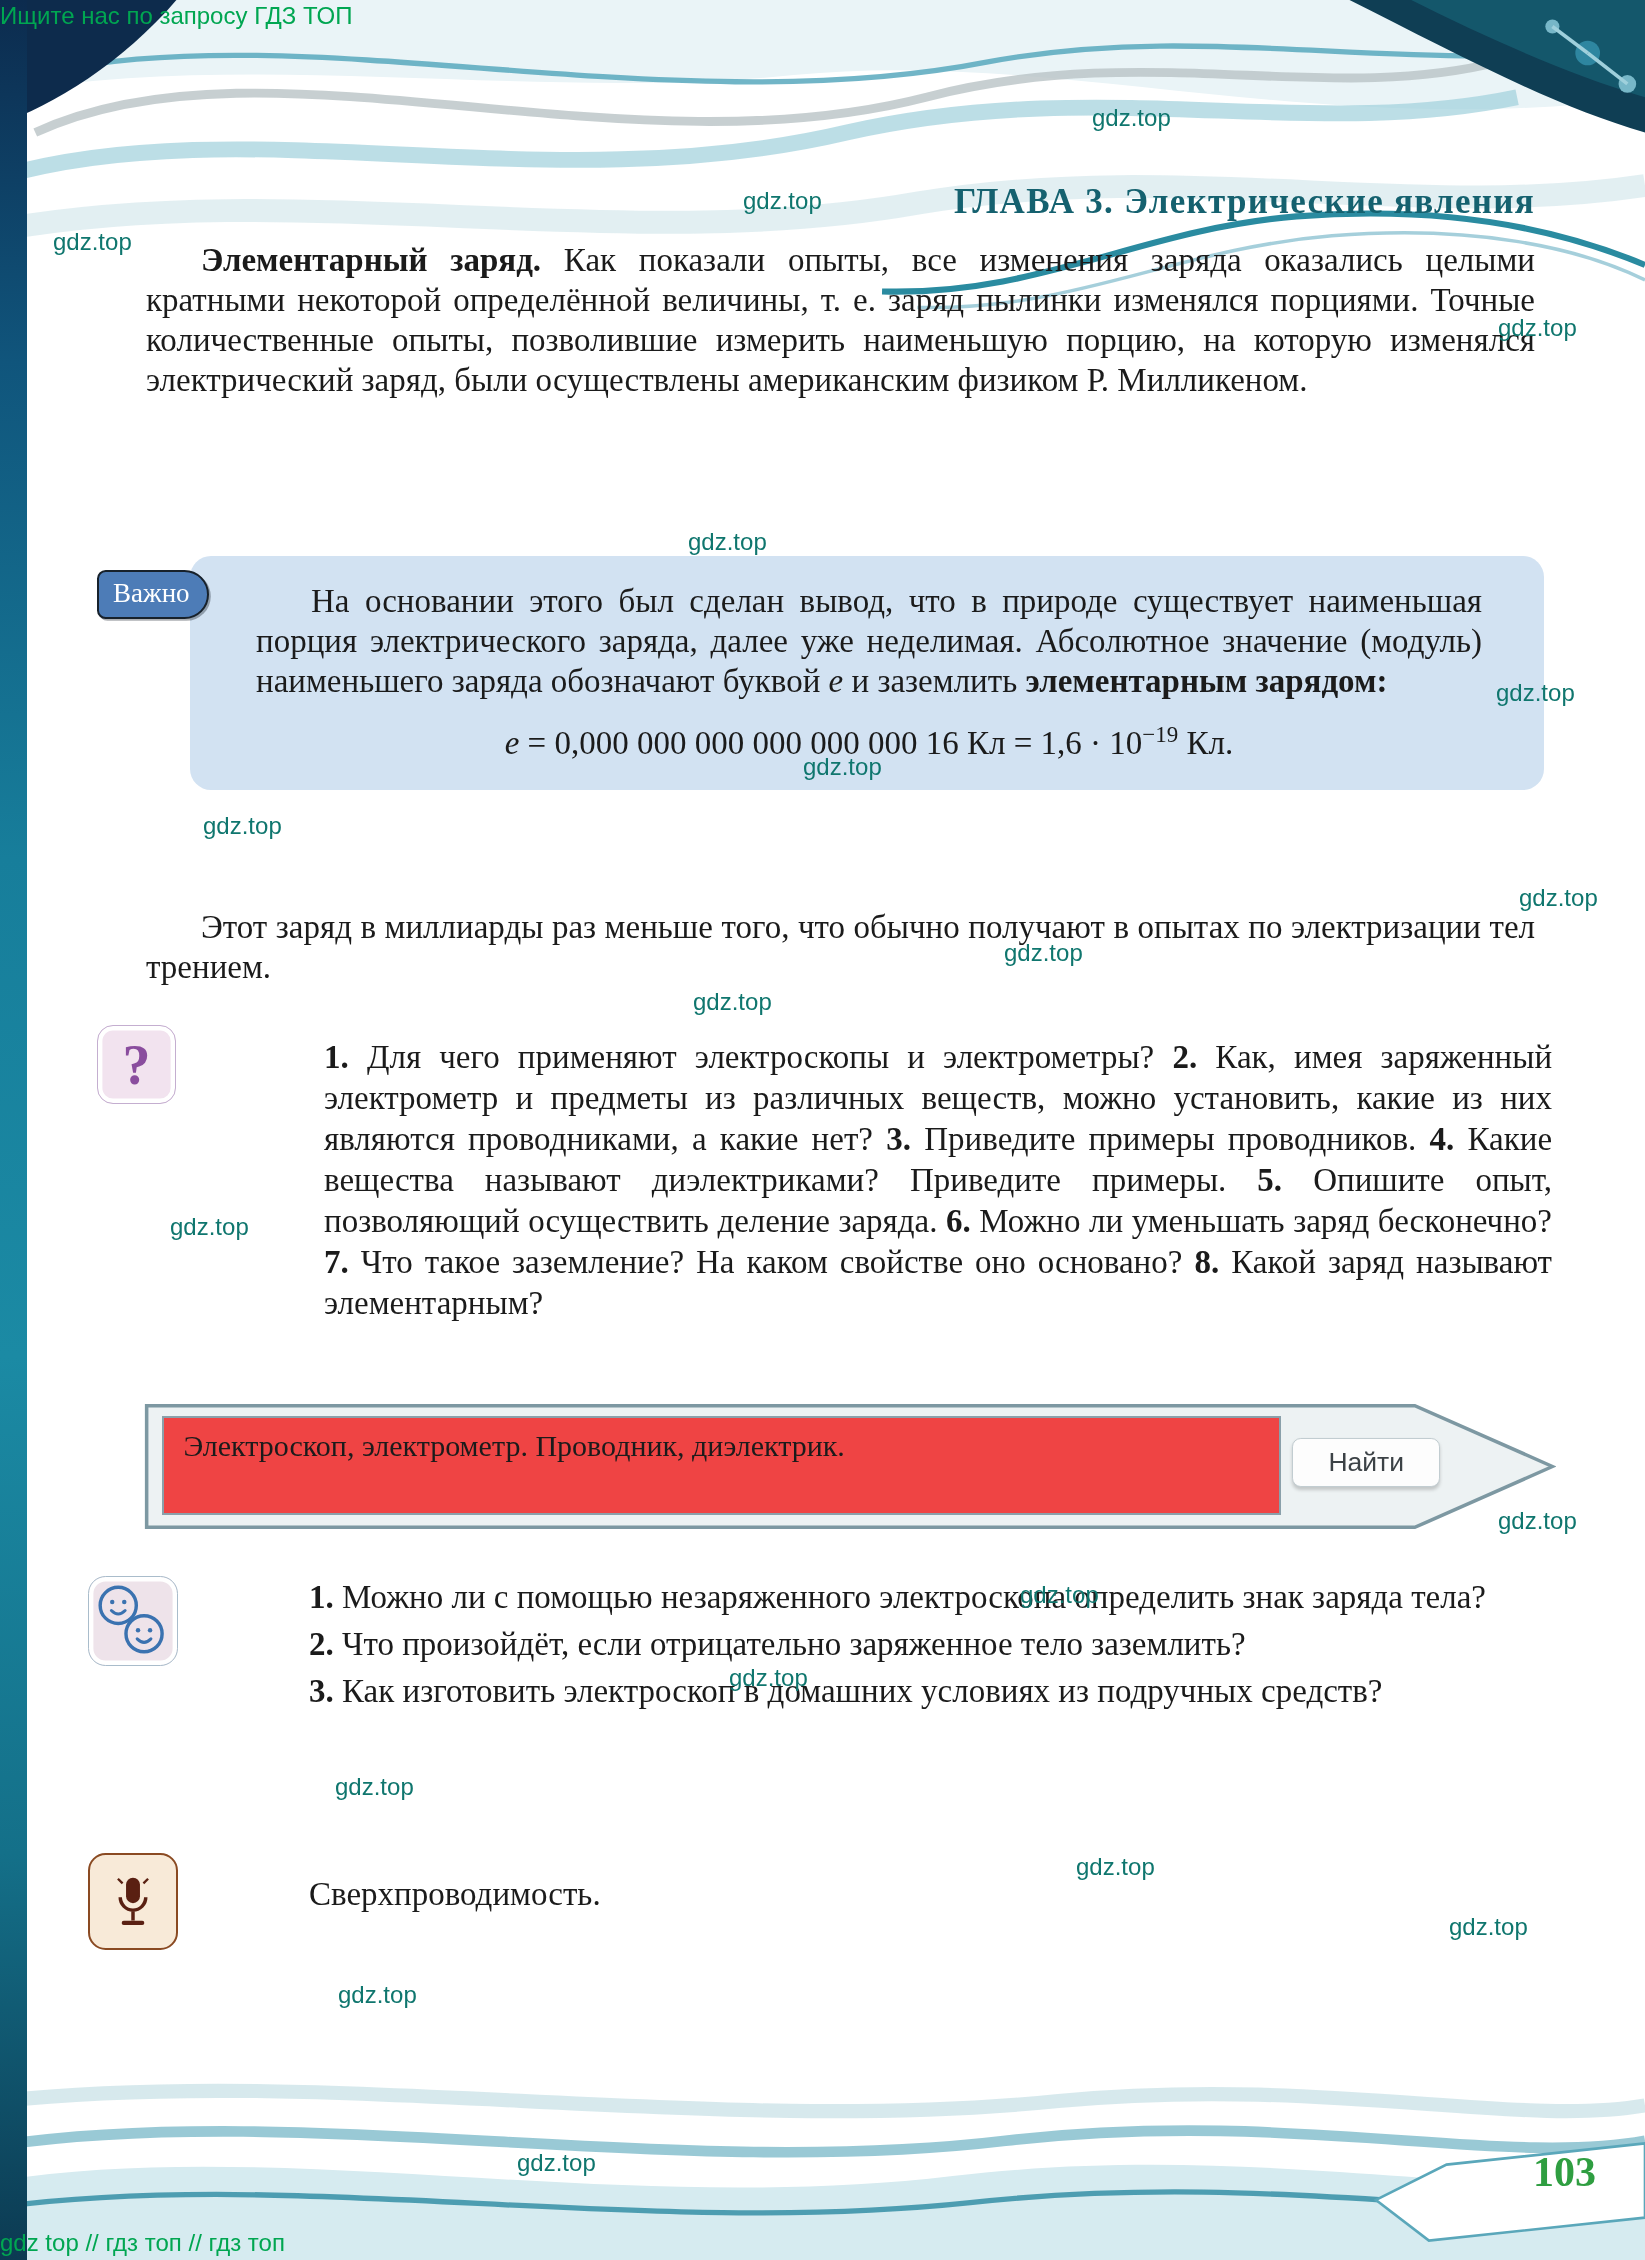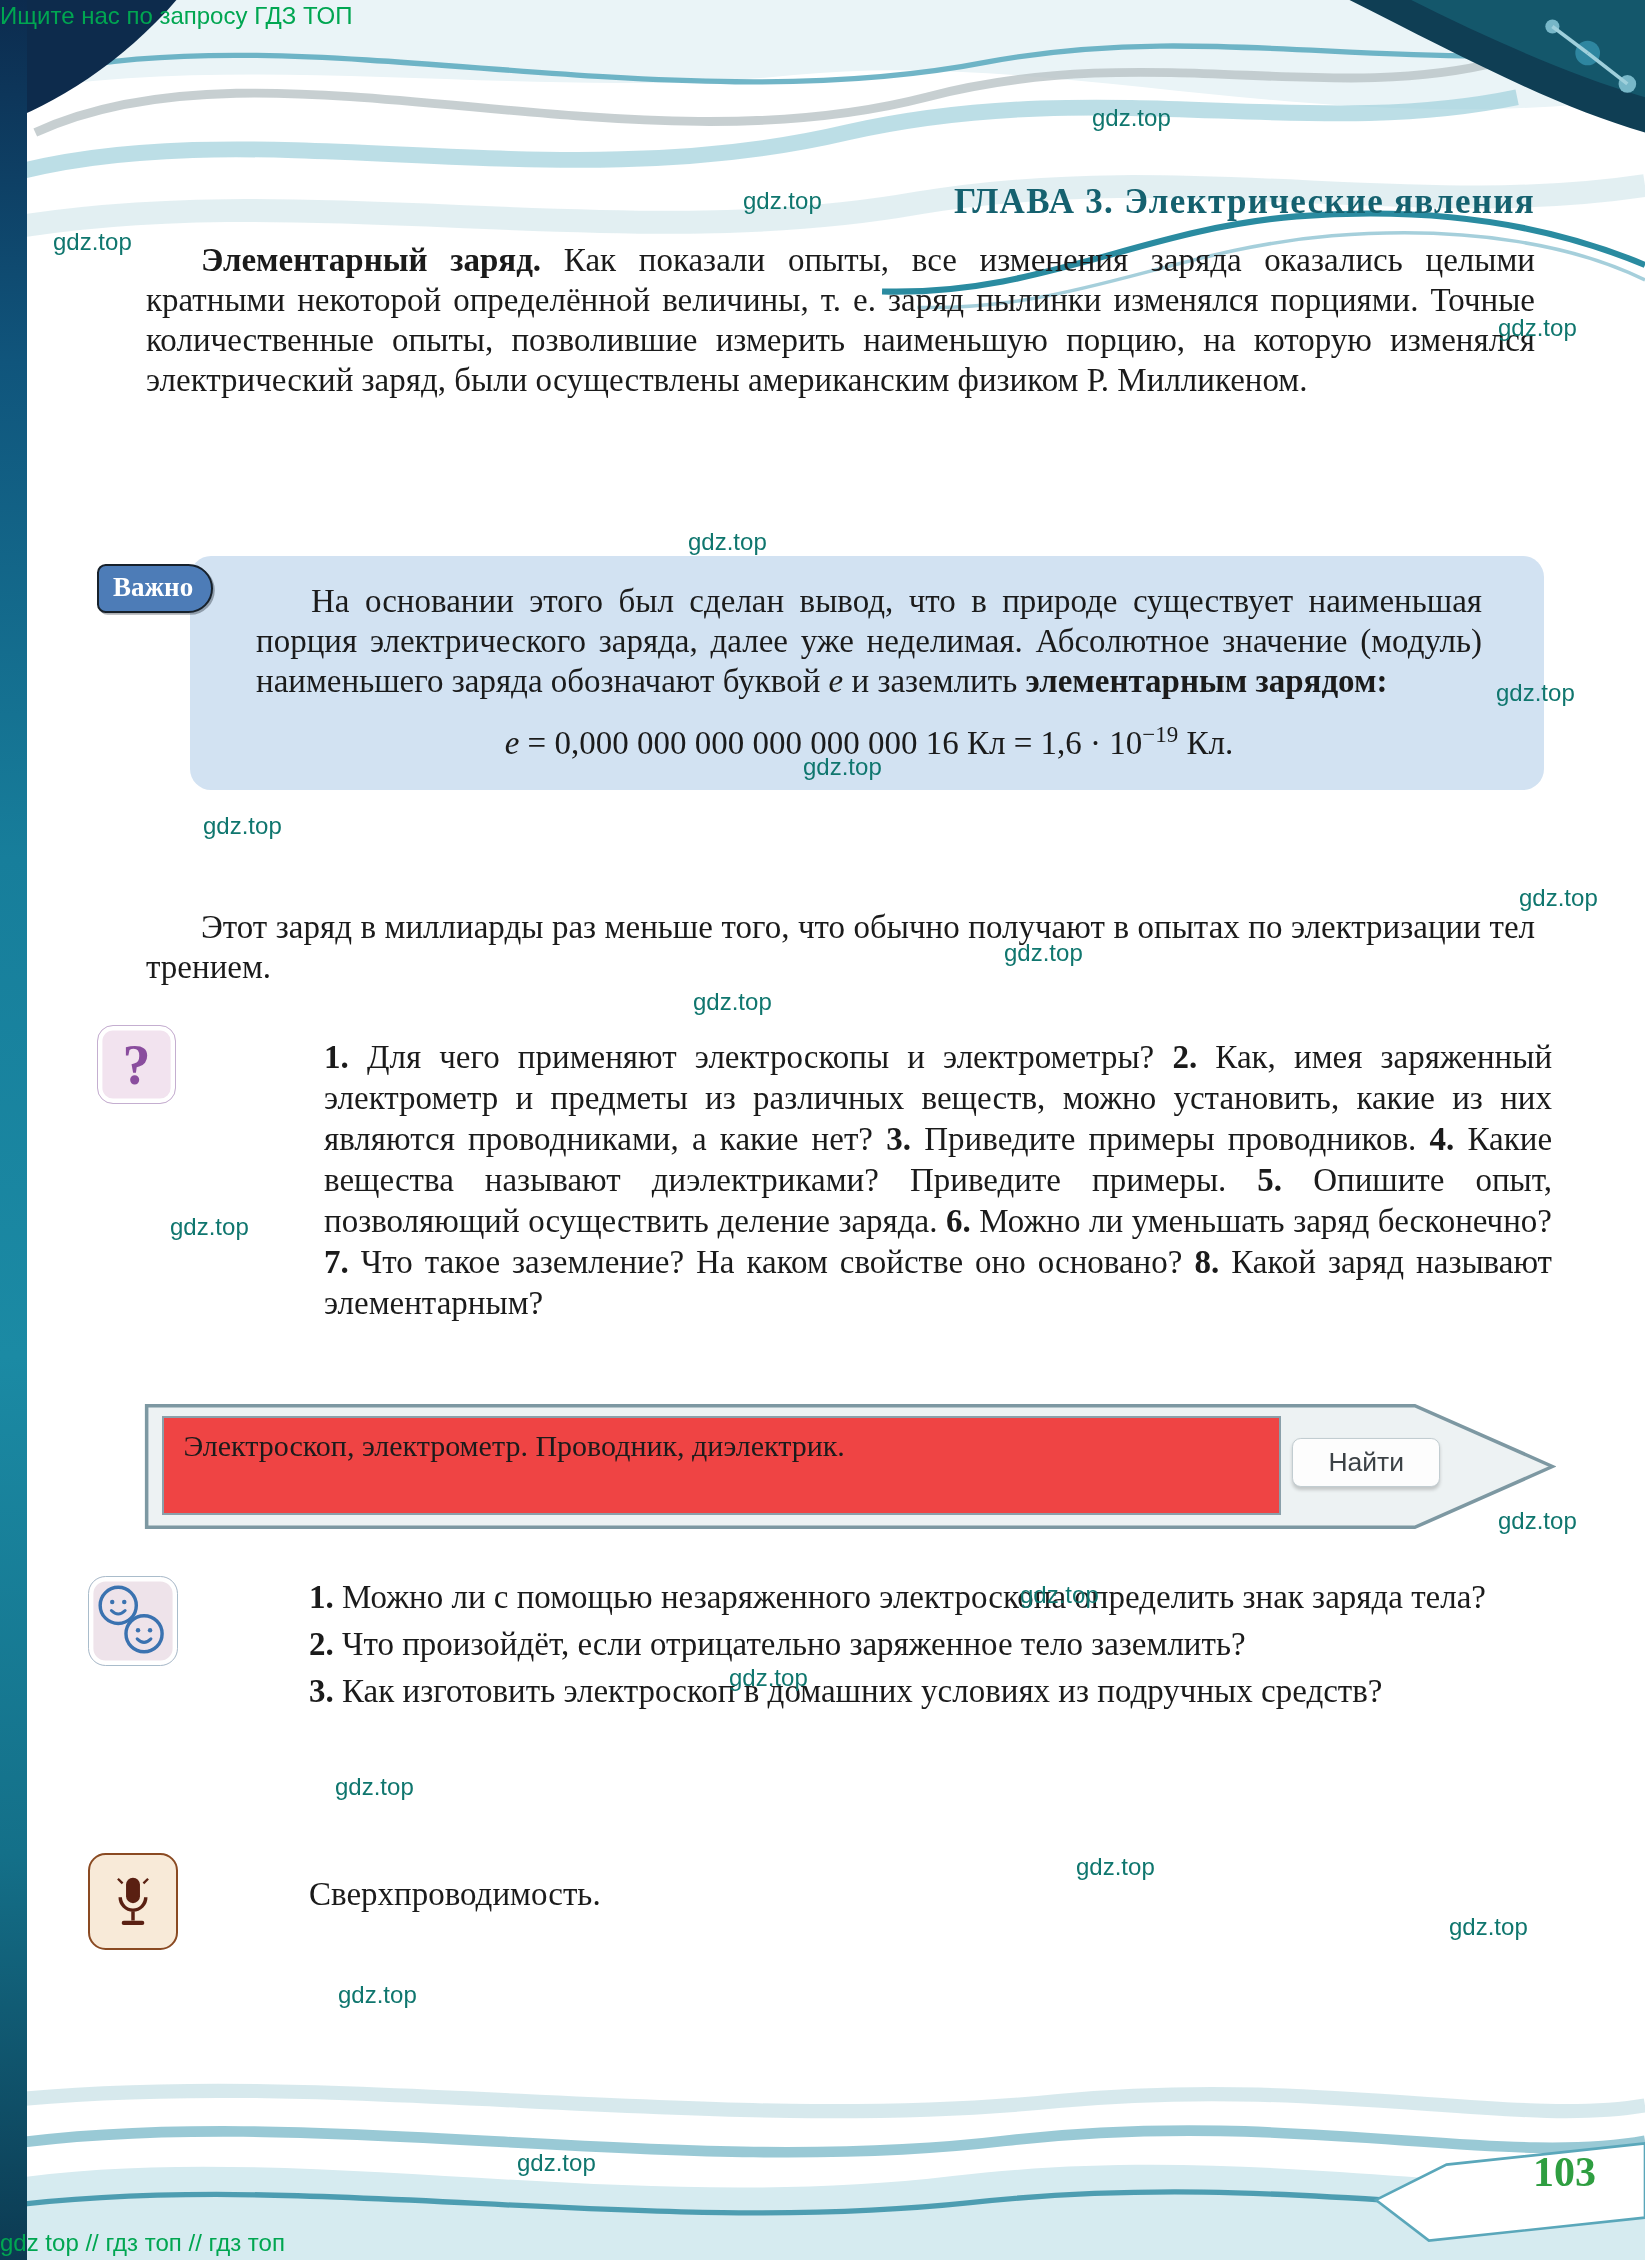--- a/index.html
+++ b/index.html
@@ -41,23 +41,23 @@
   .para {
     position: absolute; margin: 0; z-index: 2;
     font-size: 33px; line-height: 40px; text-align: justify;
   }
   .para1 { top: 240px; left: 146px; width: 1389px; text-indent: 55px; }
   .para2 { top: 907px; left: 146px; width: 1389px; text-indent: 55px; }
 
   
   .important { position: absolute; top: 556px; left: 97px; width: 1447px; z-index: 2; }
   .badge {
-    position: absolute; left: 0; top: 8px; z-index: 3;
+    position: absolute; left: 0; top: 14px; z-index: 3;
     background: #4d7cb7; color: #ffffff;
-    font-weight: bold; font-size: 27px;
+    font-weight: normal; font-size: 27px;
     padding: 6.2px 17.6px 8px 14px;
     border: 2.6px solid #17212b;
     border-radius: 8.8px 25px 25px 8.8px;
     box-shadow: 1.8px 1.8px 0 rgba(20,30,40,.35);
   }
   .imp-box {
     margin-left: 93px; background: #d2e2f2;
     border-radius: 21px; padding: 25px 62px 26.5px 66px;
   }
   .imp-text { margin: 0; font-size: 33px; line-height: 40px; text-align: justify; text-indent: 55px; }

